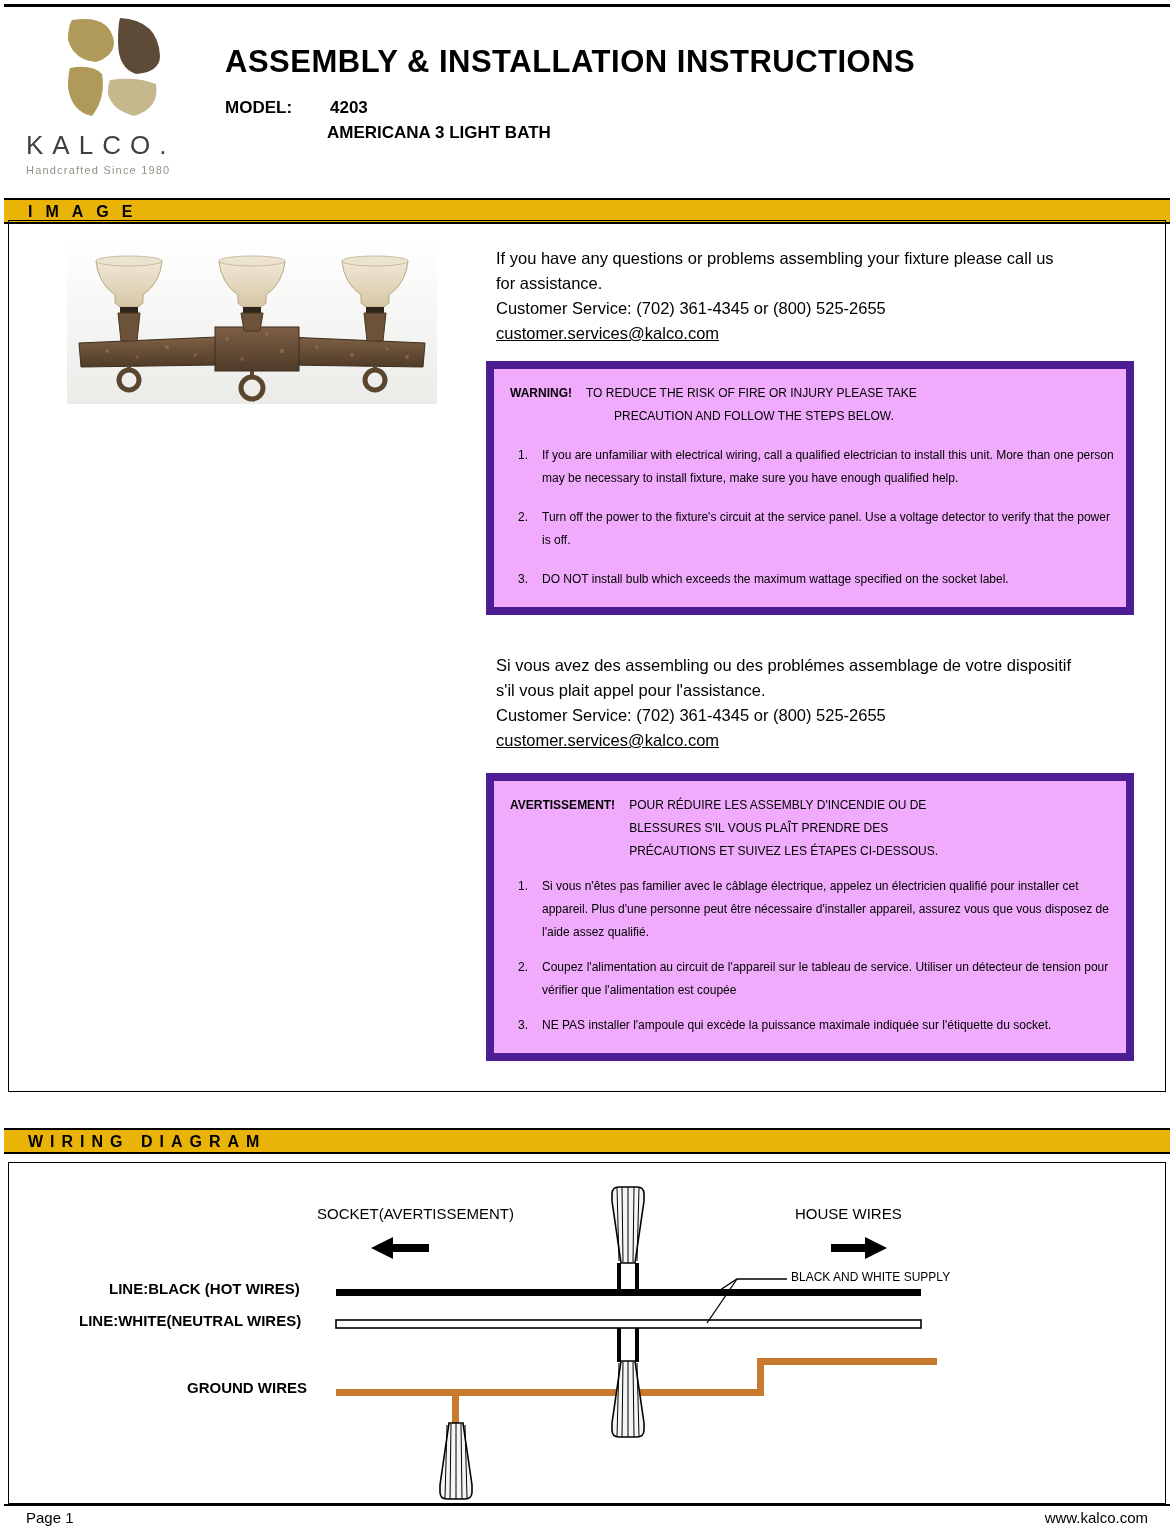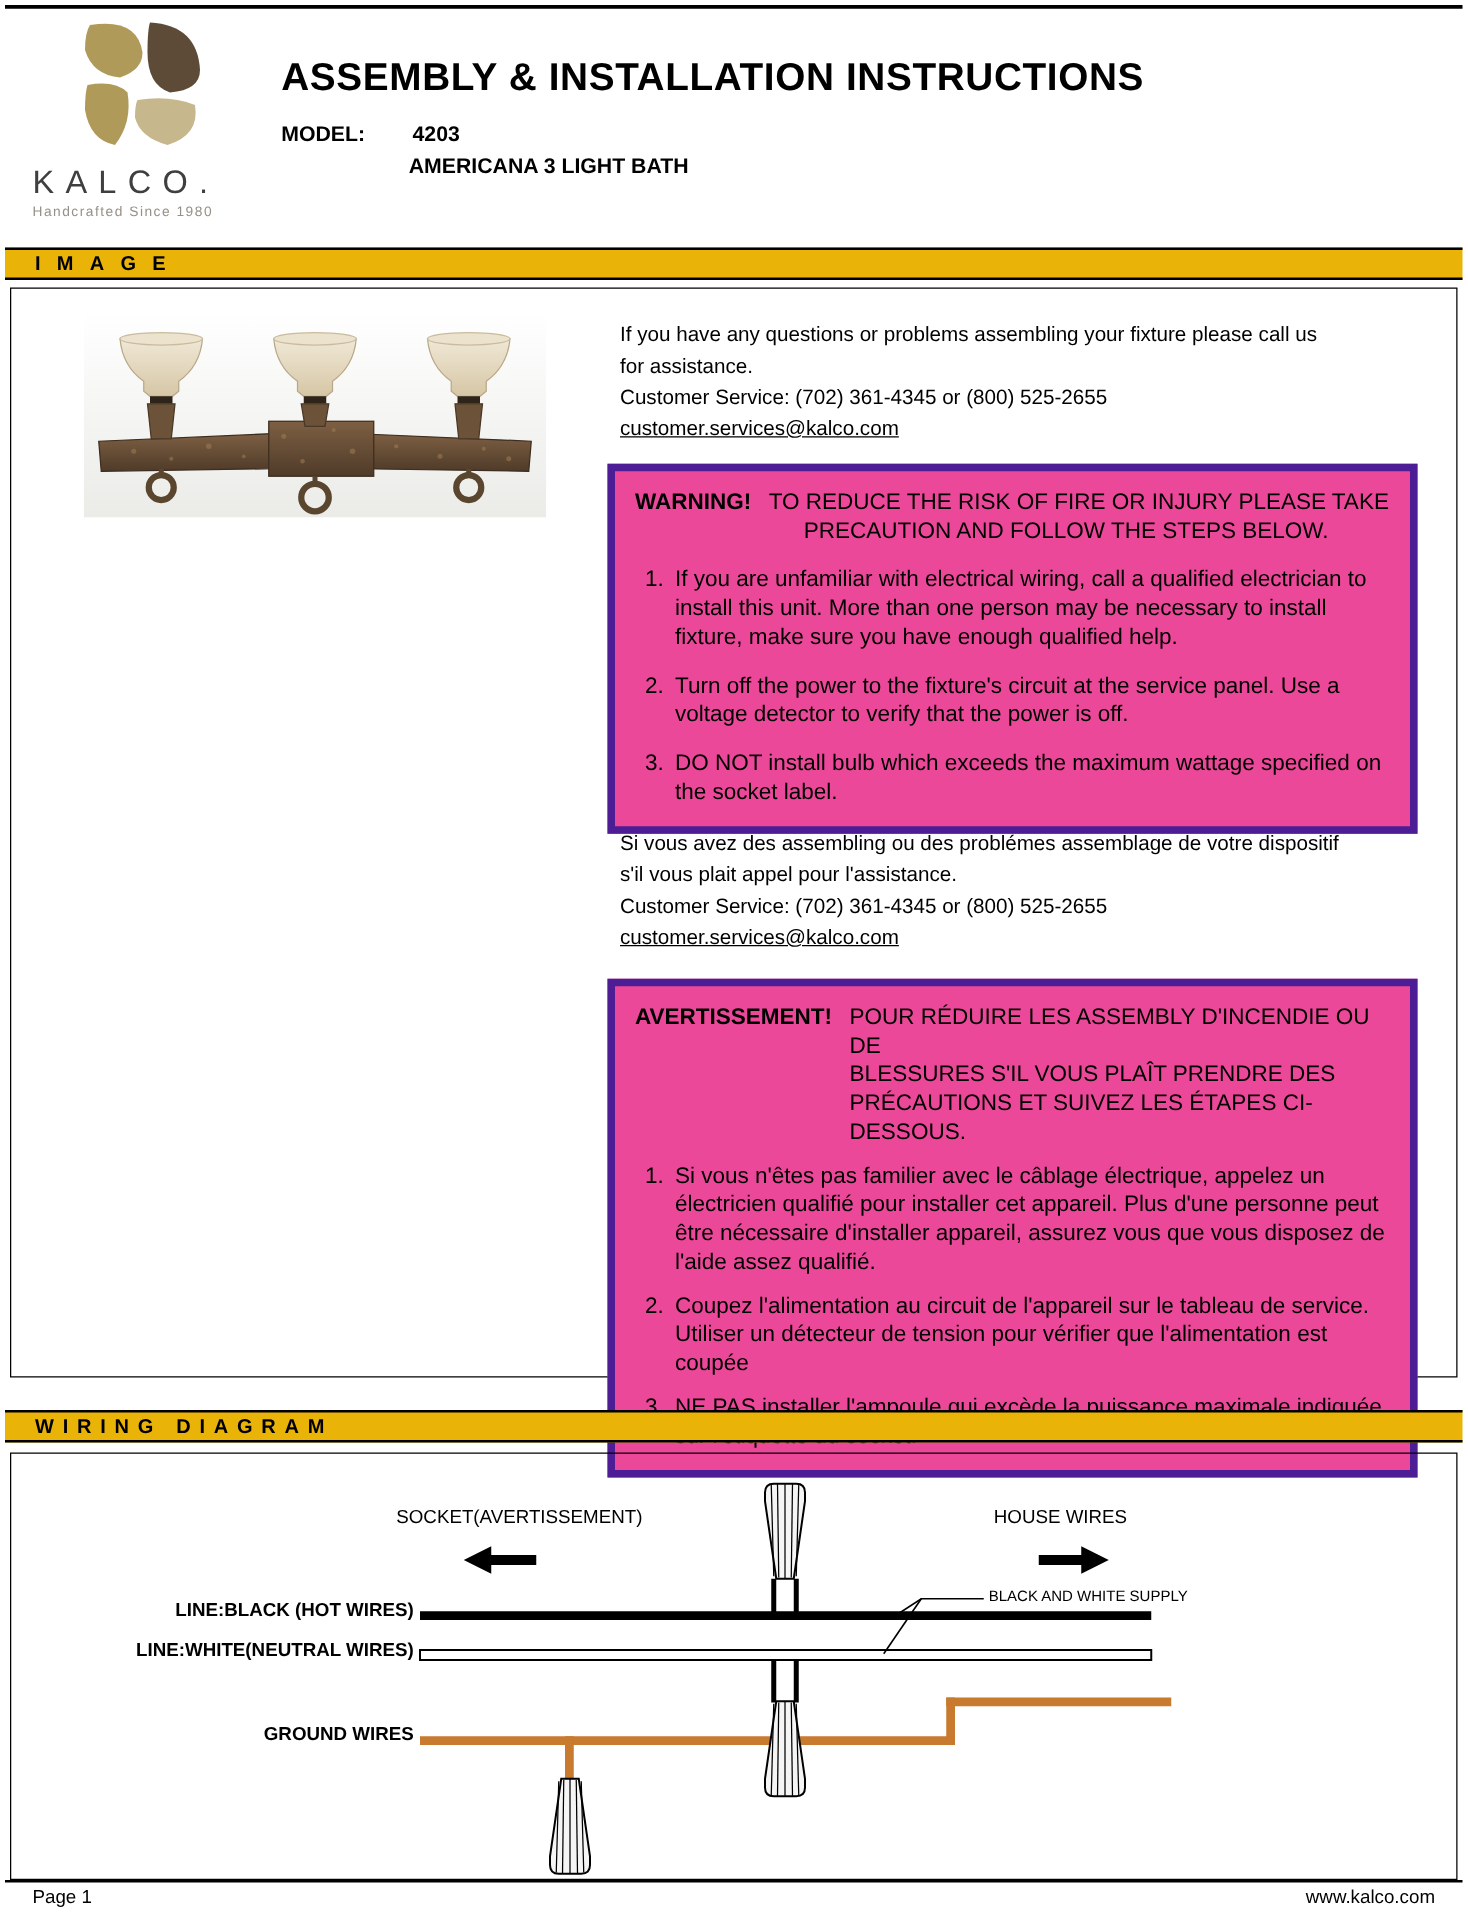--- a/index.html
+++ b/index.html
@@ -23,46 +23,46 @@
 
   
   .secbar{left:4px;right:4px;height:26px;border-top:2px solid #000;border-bottom:2px solid #000;
           font-size:16px;font-weight:bold;padding:3px 0 0 24px;background:#eab308}
   .sp-wide{letter-spacing:13px}
   .sp-narrow{letter-spacing:7px}
   .imagebar{top:198px}
   .wiringbar{top:1128px}
 
   
-  .contentbox{left:8px;top:230px;width:1158px;height:872px;border:1.5px solid #000}
+  .contentbox{left:8px;top:220px;width:1158px;height:872px;border:1.5px solid #000}
   .wiringbox{left:8px;top:1162px;width:1158px;height:342px;border:1.5px solid #000}
 
   
   .intro{position:absolute;left:487px;width:620px;font-size:16.5px;line-height:25px}
   .en-intro{top:25px}
   .fr-intro{top:432px}
   .email{text-decoration:underline}
 
   
-  .warnbox{position:absolute;left:477px;width:648px;border:6px solid #4c1d95;background:#ec4899;
-           padding:13px 10px 16px 16px;font-size:18px;line-height:23px}
+  .warnbox{position:absolute;left:477px;width:648px;border:8px solid #4c1d95;background:#f0abfc;
+           padding:13px 10px 16px 16px;font-size:12px;line-height:23px}
   .warnbox-en{top:140px}
   .warnbox-fr{top:552px}
   .warn-head{display:flex;gap:14px}
   .warn-label{font-weight:bold;white-space:nowrap}
   .indent2{display:inline-block;margin-left:28px}
   .witem{display:flex;margin-top:16px;padding-left:8px}
   .warnbox-fr .witem{margin-top:12px}
   .wnum{width:24px;flex:none}
   .wtext{flex:1}
 
   
   .wd-label{position:absolute;font-size:15px;white-space:nowrap}
   .wd-bold{font-weight:bold}
-  .wd-right{text-align:right;white-space:nowrap}
+  .wd-right{text-align:left;white-space:nowrap}
   .wd-small{font-size:12px}
   .lbl-socket{left:308px;top:42px}
   .lbl-house{left:786px;top:42px}
   .lbl-supply{left:782px;top:107px}
   .lbl-black{left:100px;top:117px;width:222px}
   .lbl-white{left:70px;top:149px;width:252px}
   .lbl-ground{left:178px;top:216px;width:144px}
 
   
   .foot-page{left:26px;top:1509px;font-size:15px}

